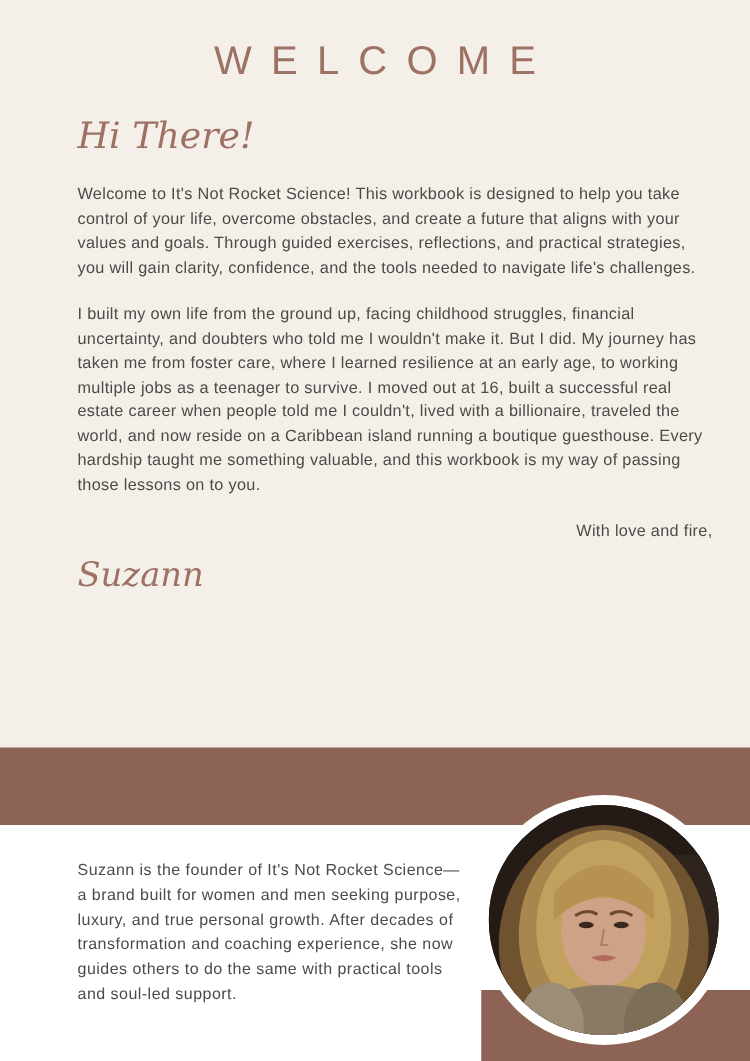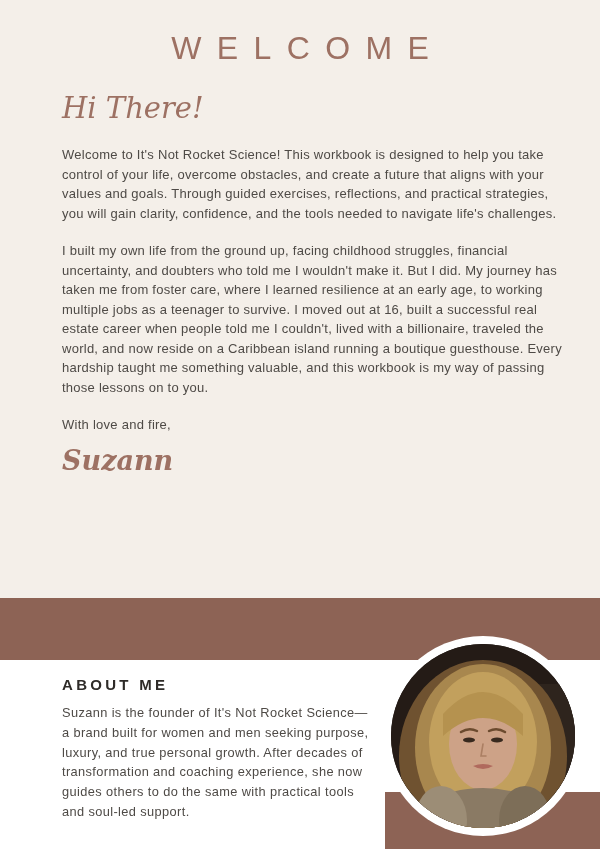--- a/index.html
+++ b/index.html
@@ -40,25 +40,24 @@
     font-size:29px;
   }
   .body-par{
     margin:18px 30px 0 62px;
     font-size:13px;
     line-height:1.5;
     letter-spacing:0.02em;
     color:var(--text);
   }
   .body-par.first{margin-top:20px;}
-  .closing{margin-top:18px;}
+  .closing{margin-top:18px;text-align:right;}
   .signature{
     margin:10px 0 0 62px;
     font-size:27px;
-    font-weight:bold;
   }
   .band{
     width:600px;height:62px;
     background:var(--band);
   }
   .about{
     position:relative;
     width:600px;height:189px;
     background:var(--white);
     padding:16px 62px 0 62px;
@@ -114,21 +113,20 @@
     <p class="body-par first">Welcome to It's Not Rocket Science! This workbook is designed to help you take control of your life, overcome obstacles, and create a future that aligns with your values and goals. Through guided exercises, reflections, and practical strategies, you will gain clarity, confidence, and the tools needed to navigate life's challenges.</p>
     <p class="body-par">I built my own life from the ground up, facing childhood struggles, financial uncertainty, and doubters who told me I wouldn't make it. But I did. My journey has taken me from foster care, where I learned resilience at an early age, to working multiple jobs as a teenager to survive. I moved out at 16, built a successful real estate career when people told me I couldn't, lived with a billionaire, traveled the world, and now reside on a Caribbean island running a boutique guesthouse. Every hardship taught me something valuable, and this workbook is my way of passing those lessons on to you.</p>
 
     <p class="body-par closing">With love and fire,</p>
     <div class="signature script">Suzann</div>
   </div>
 
   <div class="band"></div>
 
   <div class="about">
-    <h2>ABOUT ME</h2>
     <p>Suzann is the founder of It's Not Rocket Science—a brand built for women and men seeking purpose, luxury, and true personal growth. After decades of transformation and coaching experience, she now guides others to do the same with practical tools and soul-led support.</p>
   </div>
 
   <div class="accent-block"></div>
 
   <div class="photo">
     <div class="photo-inner">
       <svg viewBox="0 0 184 184" width="184" height="184" xmlns="http://www.w3.org/2000/svg">
         <rect width="184" height="184" fill="#241b16"></rect>
         <rect x="120" y="40" width="64" height="144" fill="#2e241d"></rect>

